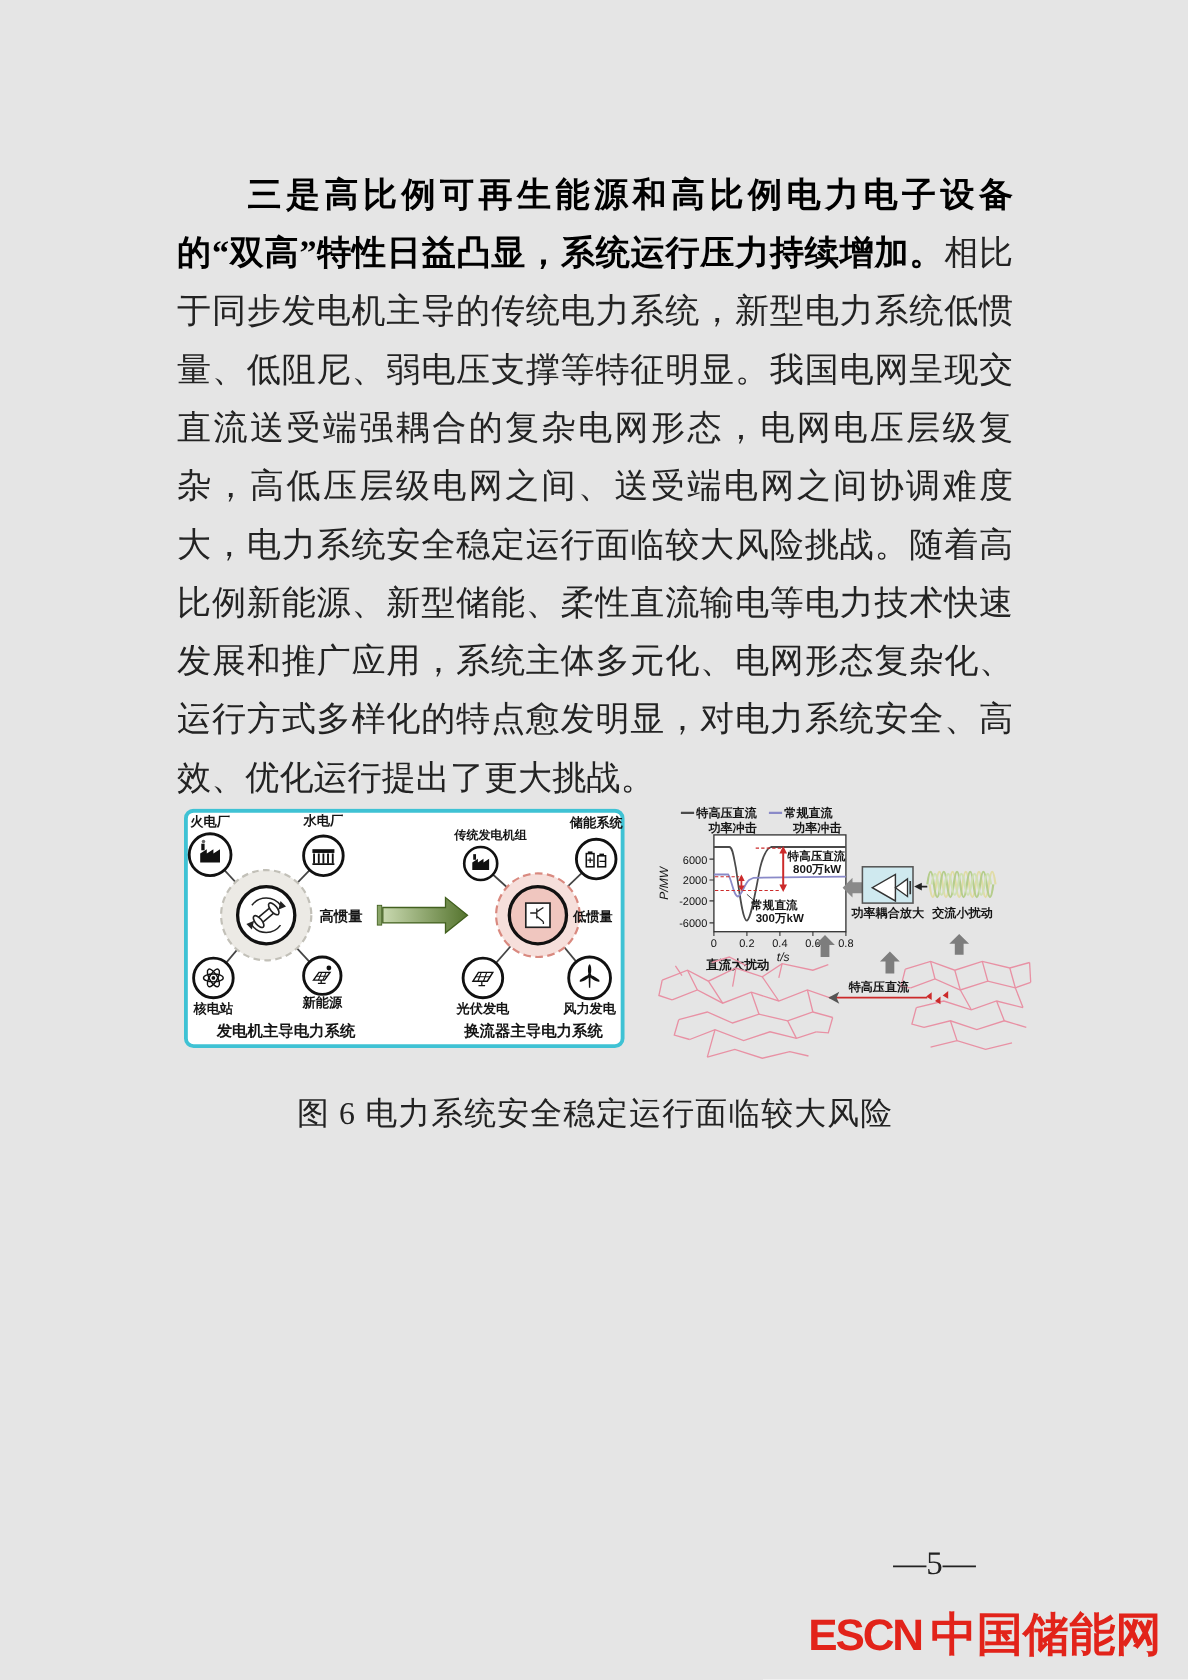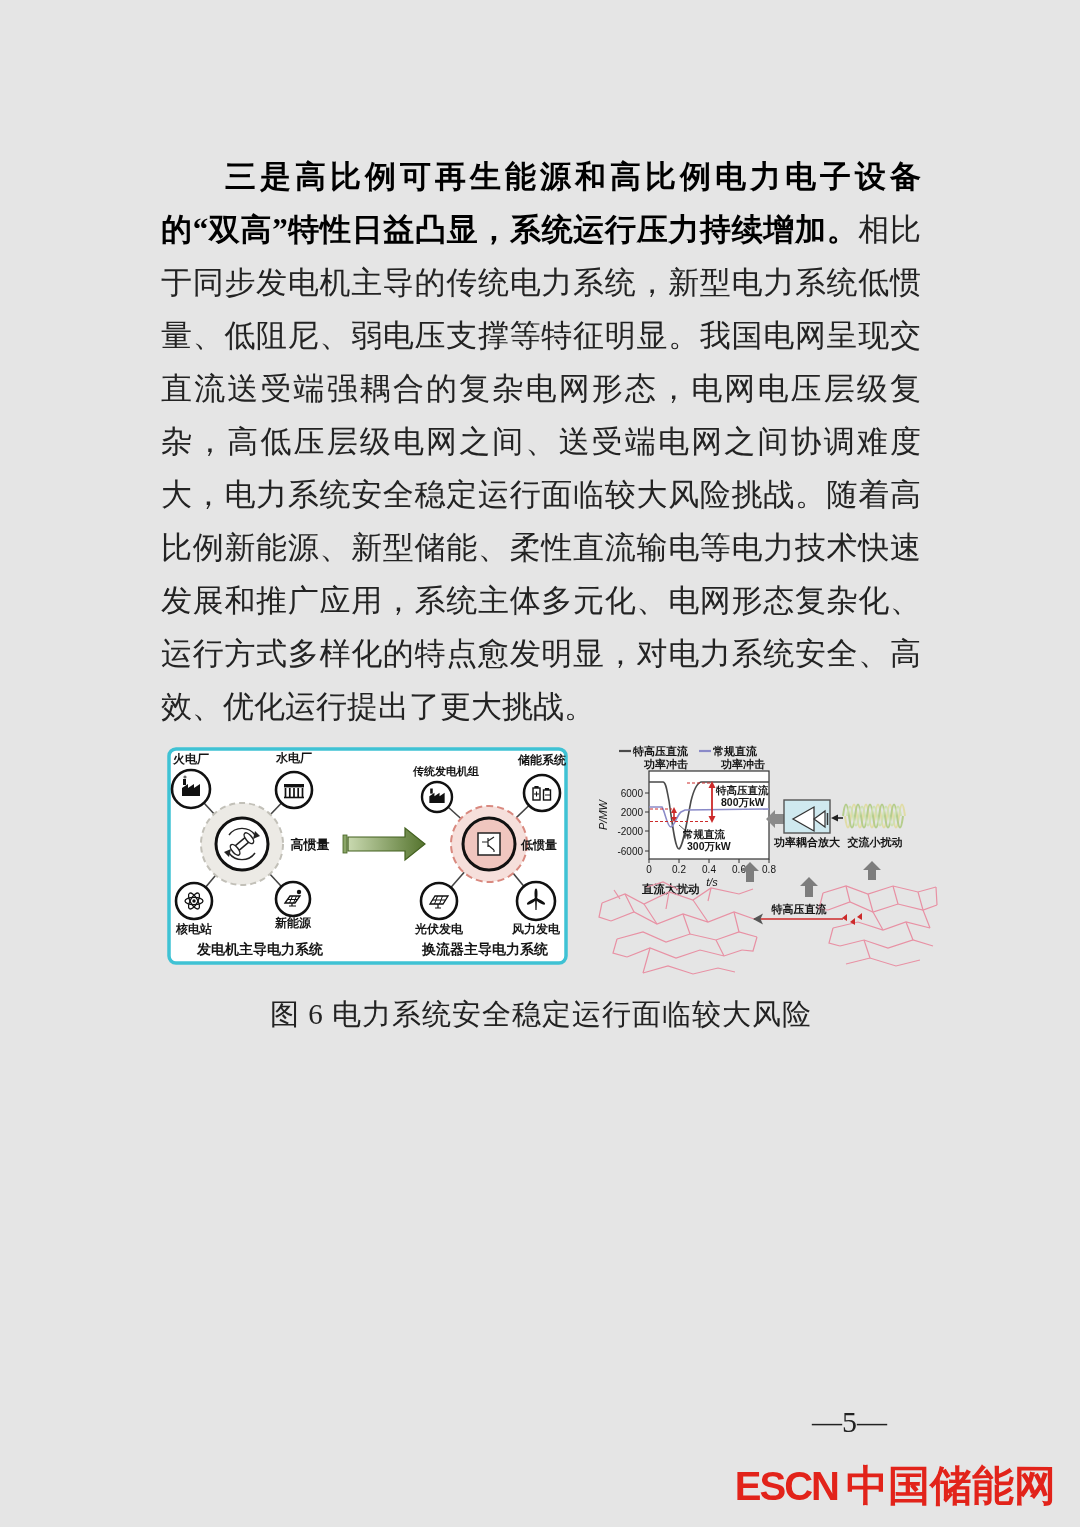--- a/index.html
+++ b/index.html
@@ -6,24 +6,24 @@
   .page{
     position:relative;width:1080px;height:1527px;background:#e5e5e5;overflow:hidden;
     font-family:"Liberation Serif","DejaVu Serif",serif;color:#202020;
   }
   .content{position:absolute;left:161px;top:150px;width:760px;}
   p.body{
     font-size:31px;line-height:53px;margin:0;text-align:justify;
     text-indent:64px;color:#232323;
   }
   .lead{font-weight:bold;color:#000;}
-  .figure-block{position:relative;width:100%;height:248px;margin-top:14px;}
+  .figure-block{position:relative;width:100%;height:248px;margin-top:2px;}
   .fig-left{position:absolute;left:6px;top:0;}
   .fig-right{position:absolute;left:426px;top:-6px;}
-  .fig-caption{font-size:29px;color:#222;text-align:center;margin-top:0;letter-spacing:1px;}
+  .fig-caption{font-size:29px;color:#222;text-align:center;margin-top:10px;letter-spacing:1px;}
   .p2{margin-top:10px;}
   .page-number{position:absolute;top:1405px;right:193px;font-size:30px;color:#222;}
   .logo{
     position:absolute;top:1458px;right:24px;white-space:nowrap;
     font-family:"Liberation Sans","DejaVu Sans",sans-serif;font-weight:bold;
   }
   .logo-escn{font-size:40px;letter-spacing:-2px;}
   .logo-cn{font-size:42px;margin-left:8px;text-align:right;}
   svg{font-family:"Liberation Sans","DejaVu Sans",sans-serif;}
   svg text{fill:#151515;}

